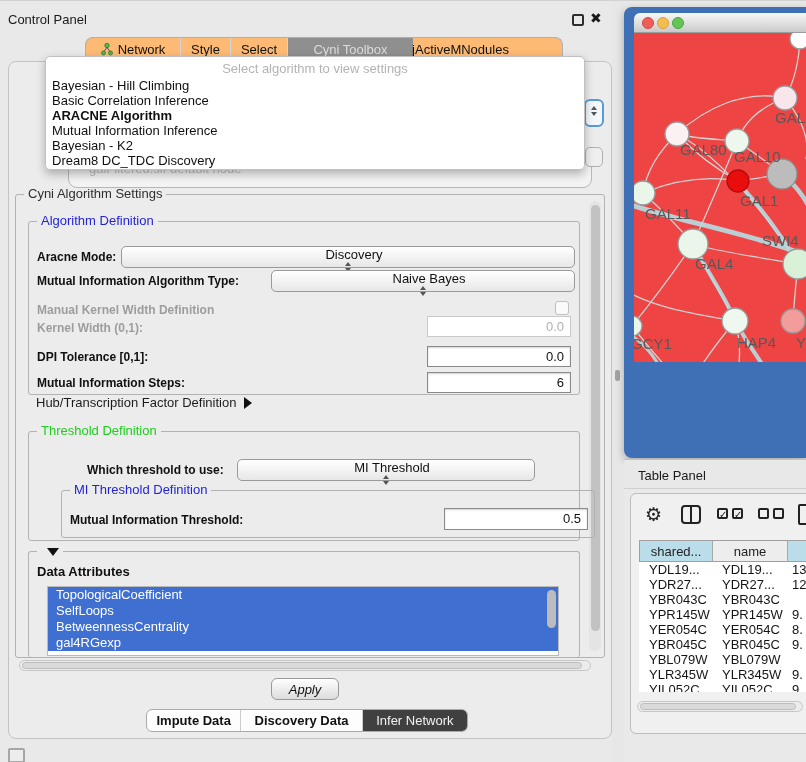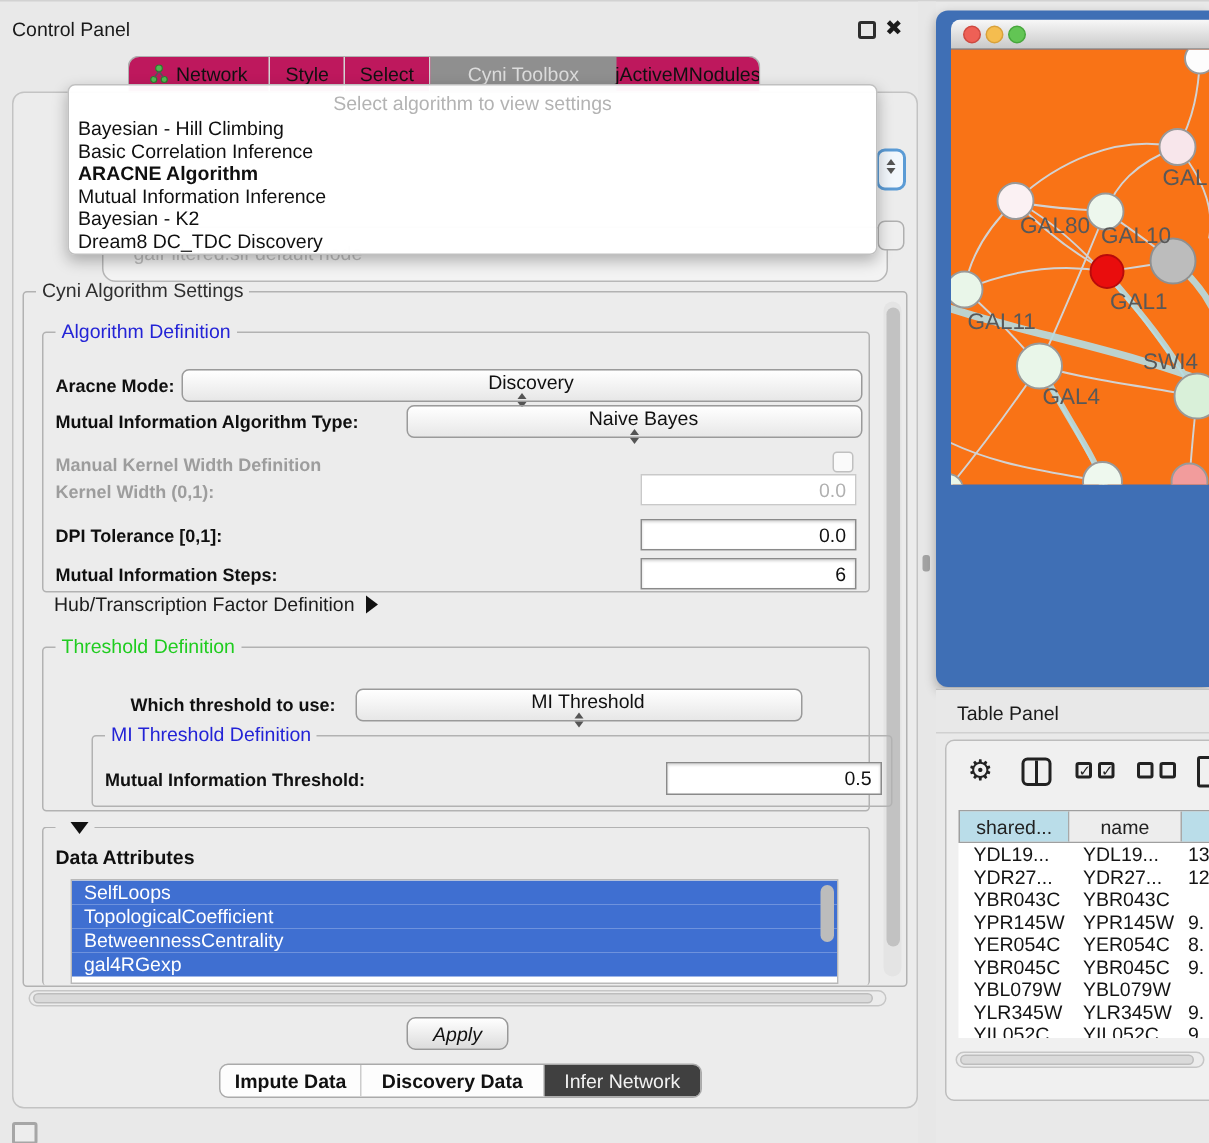--- a/index.html
+++ b/index.html
@@ -6,21 +6,21 @@
   html,body { width:806px; height:762px; overflow:hidden; }
   body { font-family:"Liberation Sans","DejaVu Sans",sans-serif; background:#e9e9e9; position:relative; }
   .abs { position:absolute; }
   .screen { position:absolute; left:0; top:0; width:806px; height:762px; border-top:1px solid #d2d2d2; }
 
   
   .cp-title { left:8px; top:11px; font-size:13px; color:#1a1a1a; }
   .win-float { left:572px; top:13px; width:12px; height:12px; border:2px solid #2e2e2e; border-radius:2px; background:transparent; }
   .win-close { left:590px; top:9px; font-size:14px; font-weight:bold; color:#1a1a1a; }
 
-  .tabstrip { left:85px; top:36px; width:422px; height:24px; background:#be185d; border:1px solid #b0b0b0; border-bottom:none; border-radius:8px 8px 0 0; display:flex; overflow:hidden; }
+  .tabstrip { left:85px; top:36px; width:478px; height:24px; background:#fdba74; border:1px solid #b0b0b0; border-bottom:none; border-radius:8px 8px 0 0; display:flex; overflow:hidden; }
   .tab { height:100%; display:flex; align-items:center; justify-content:center; font-size:13px; color:#111; gap:5px; border-right:1px solid #d4d4d4; }
   .tab:last-child { border-right:none; }
   .tab.sel { background:#8f8f8f; color:#dcdcdc; border-right:none; }
 
   .outer-panel { left:8px; top:60px; width:604px; height:678px; background:#ececec; border:1px solid #c3c3c3; border-radius:8px; }
 
   
   .ghost-combo { left:68px; top:150px; width:524px; height:37px; border:1px solid #b7b7b7; border-radius:9px; background:#f3f3f3; z-index:5; }
   .ghost-combo span { position:absolute; left:20px; top:9px; font-size:13px; color:#bdbdbd; }
   .blue-frag { left:584px; top:98px; width:20px; height:28px; border:2px solid #5b9bd5; border-radius:6px; background:#f2f7fc; z-index:5; }
@@ -75,21 +75,21 @@
   .mini-icon { left:8px; top:747px; width:17px; height:15px; border:2px solid #a6a6a6; border-radius:2px; background:#ededed; }
 
   
   .divider { left:612px; top:0; width:12px; height:762px; background:#e7e7e7; }
   .div-handle { left:615px; top:369px; width:5px; height:11px; background:#a3a3a3; border-radius:2px; }
 
   
   .netwin { left:624px; top:6px; width:182px; height:451px; background:#3f6fb5; border-radius:8px 0 0 8px; box-shadow:0 3px 8px rgba(0,0,0,0.3); }
   .net-titlebar { position:absolute; left:10px; top:6px; width:172px; height:20px; background:linear-gradient(#f8f8f8,#cacaca); border-radius:6px 0 0 0; border-bottom:1px solid #9c9c9c; }
   .tl { position:absolute; top:4px; width:12px; height:12px; border-radius:50%; }
-  .net-canvas { position:absolute; left:10px; top:26px; width:172px; height:290px; background:#f97316; overflow:hidden; }
+  .net-canvas { position:absolute; left:10px; top:26px; width:172px; height:329px; background:#ef4444; overflow:hidden; }
 
   
   .tp-region { left:624px; top:458px; width:182px; height:304px; }
   .tp-titlebar { position:absolute; left:0; top:0; width:182px; height:30px; background:#e8e8e8; border-top:1px solid #c2c2c2; border-bottom:1px solid #d0d0d0; }
   .tp-title { position:absolute; left:14px; top:8px; font-size:13px; color:#1a1a1a; }
   .tp-container { position:absolute; left:6px; top:34px; width:200px; height:241px; background:#f0f0f0; border:1px solid #bdbdbd; border-radius:6px; }
   .tp-gear { position:absolute; font-size:19px; color:#222; }
   .ic-cols { position:absolute; width:20px; height:19px; border:2px solid #222; border-radius:4px; }
   .ic-cols::after { content:""; position:absolute; left:7px; top:0; width:2px; height:15px; background:#222; }
   .ic-chk { position:absolute; width:11px; height:11px; border:2px solid #222; border-radius:2px; font-size:10px; line-height:9px; text-align:center; color:#222; font-weight:bold; }
@@ -197,22 +197,22 @@
           <span class="leg blue" style="background:#ececec;">MI Threshold Definition</span>
           <span class="lbl" style="left:8px; top:22px;">Mutual Information Threshold:</span>
           <div class="fld" style="left:382px; top:17px; width:144px; height:22px;">0.5</div>
         </div>
       </div>
 
       <div class="fs" style="left:12px; top:356px; width:552px; height:106px; border-bottom:none;">
         <span class="leg"><span class="tri-down"></span></span>
         <span class="lbl" style="left:8px; top:12px; font-size:13px;">Data Attributes</span>
         <div class="listbox" style="left:18px; top:34px; width:512px; height:70px;">
+          <div class="li">TopologicalCoefficient</div>
           <div class="li">SelfLoops</div>
-          <div class="li">TopologicalCoefficient</div>
           <div class="li">BetweennessCentrality</div>
           <div class="li">gal4RGexp</div>
           <div class="vthumb"></div>
         </div>
       </div>
     </div>
 
     <div class="sb-h" style="left:10px; top:598px; width:572px;">
       <div class="thumb" style="width:560px;"></div>
     </div>

